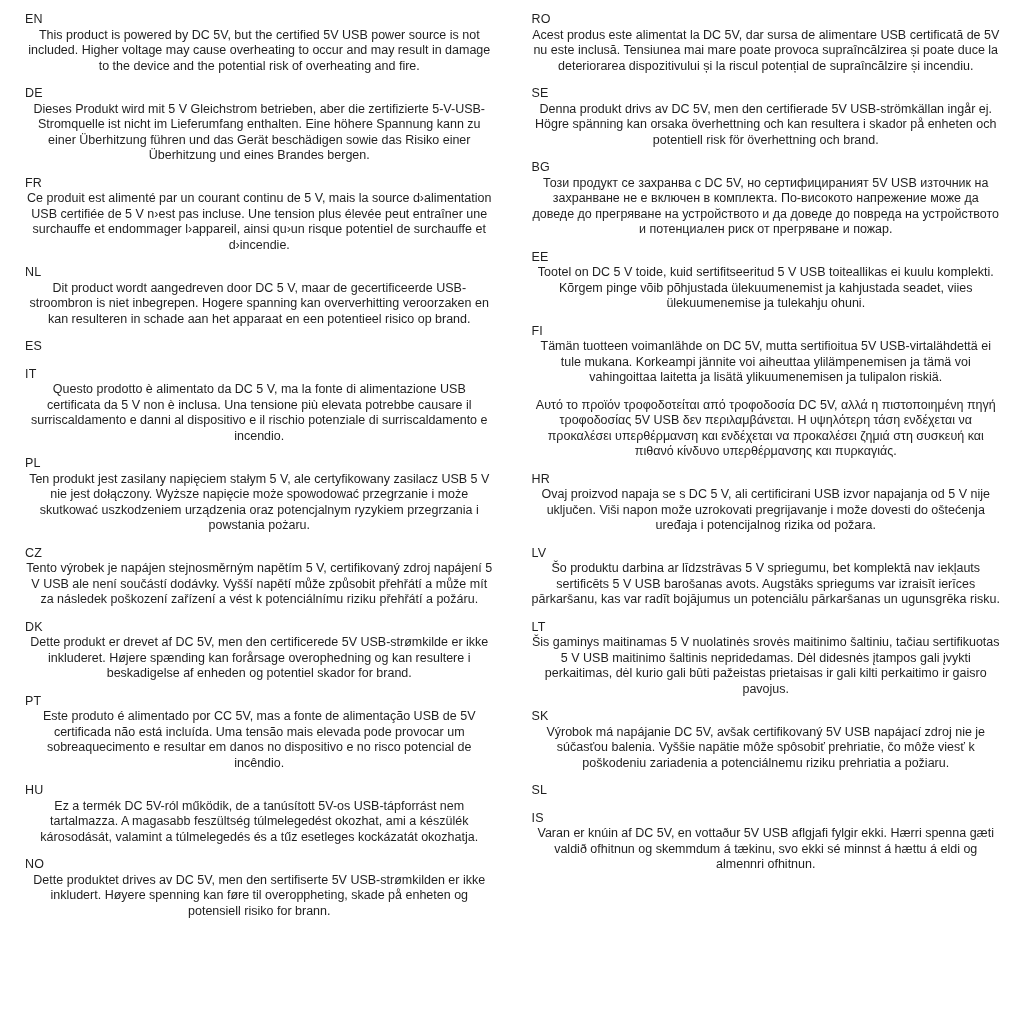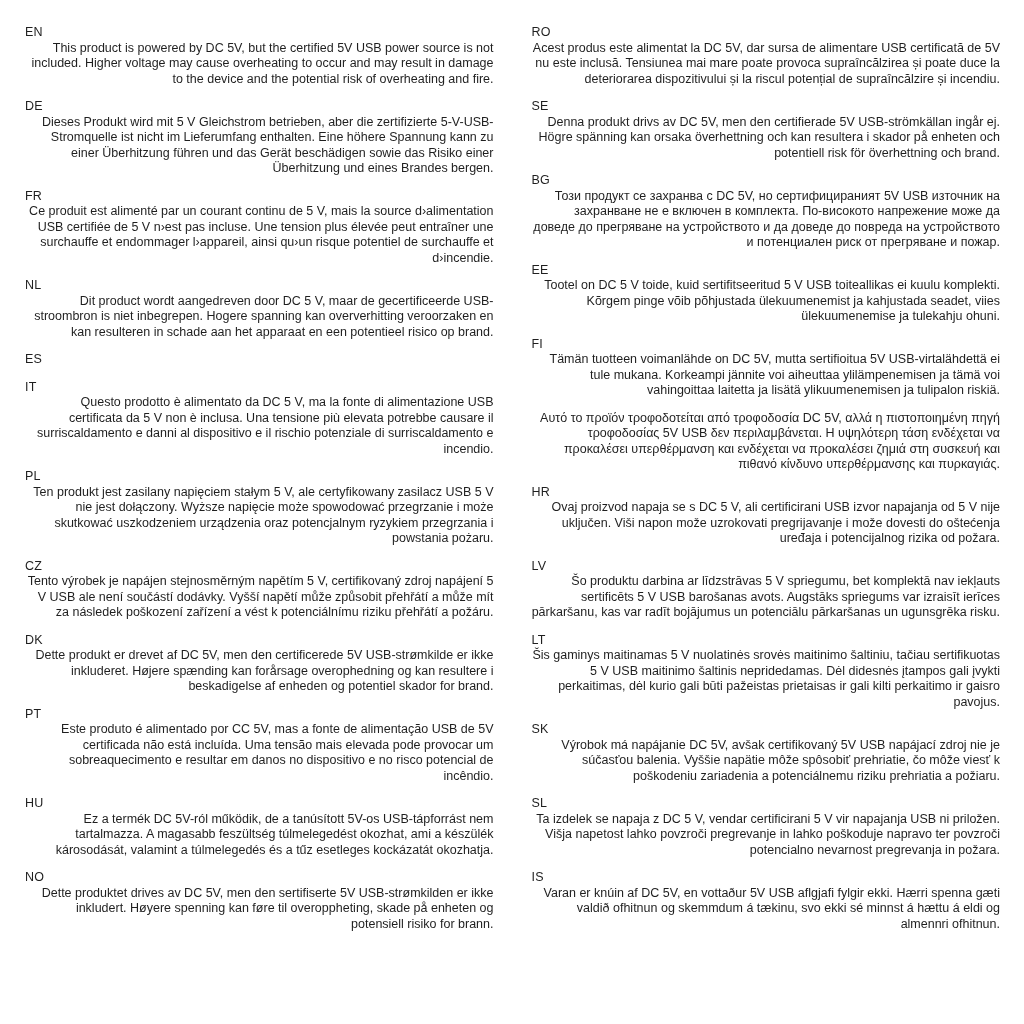--- a/index.html
+++ b/index.html
@@ -5,21 +5,21 @@
   html, body {
     margin: 0;
     padding: 0;
     background: #ffffff;
     font-family: "Liberation Sans", sans-serif;
   }
   .page {
     width: 1024px;
     height: 1024px;
     box-sizing: border-box;
-    padding: 25px 24px 8px 25px;
+    padding: 12px 24px 8px 25px;
     background: #ffffff;
     display: grid;
     grid-template-columns: 1fr 1fr;
     column-gap: 38px;
     align-content: start;
     overflow: hidden;
   }
   .col {
     display: block;
   }
@@ -30,21 +30,21 @@
     font-size: 12.5px;
     line-height: 15.5px;
     color: #1f1f1f;
     letter-spacing: 0.2px;
   }
   .lang-text {
     margin: 0;
     font-size: 12.5px;
     line-height: 15.5px;
     color: #1f1f1f;
-    text-align: right;
+    text-align: center;
   }
 </style>
 </head>
 <body>
 
 <div class="page">
   <div class="col" id="col-0">
       <div class="section">
         <div class="lang-code">EN</div>
         <p class="lang-text">This product is powered by DC 5V, but the certified 5V USB power source is not included. Higher voltage may cause overheating to occur and may result in damage to the device and the potential risk of overheating and fire.</p>
@@ -128,20 +128,19 @@
       <div class="section">
         <div class="lang-code">LT</div>
         <p class="lang-text">Šis gaminys maitinamas 5 V nuolatinės srovės maitinimo šaltiniu, tačiau sertifikuotas 5 V USB maitinimo šaltinis nepridedamas. Dėl didesnės įtampos gali įvykti perkaitimas, dėl kurio gali būti pažeistas prietaisas ir gali kilti perkaitimo ir gaisro pavojus.</p>
       </div>
       <div class="section">
         <div class="lang-code">SK</div>
         <p class="lang-text">Výrobok má napájanie DC 5V, avšak certifikovaný 5V USB napájací zdroj nie je súčasťou balenia. Vyššie napätie môže spôsobiť prehriatie, čo môže viesť k poškodeniu zariadenia a potenciálnemu riziku prehriatia a požiaru.</p>
       </div>
       <div class="section">
         <div class="lang-code">SL</div>
-        <p class="lang-text">Ta izdelek se napaja z DC 5 V, vendar certificirani 5 V vir napajanja USB ni priložen. Višja napetost lahko povzroči pregrevanje in lahko poškoduje napravo ter povzroči potencialno nevarnost pregrevanja in požara.</p>
       </div>
       <div class="section">
         <div class="lang-code">IS</div>
         <p class="lang-text">Varan er knúin af DC 5V, en vottaður 5V USB aflgjafi fylgir ekki. Hærri spenna gæti valdið ofhitnun og skemmdum á tækinu, svo ekki sé minnst á hættu á eldi og almennri ofhitnun.</p>
       </div>
     </div>
 </div>
 
 </body></html>

